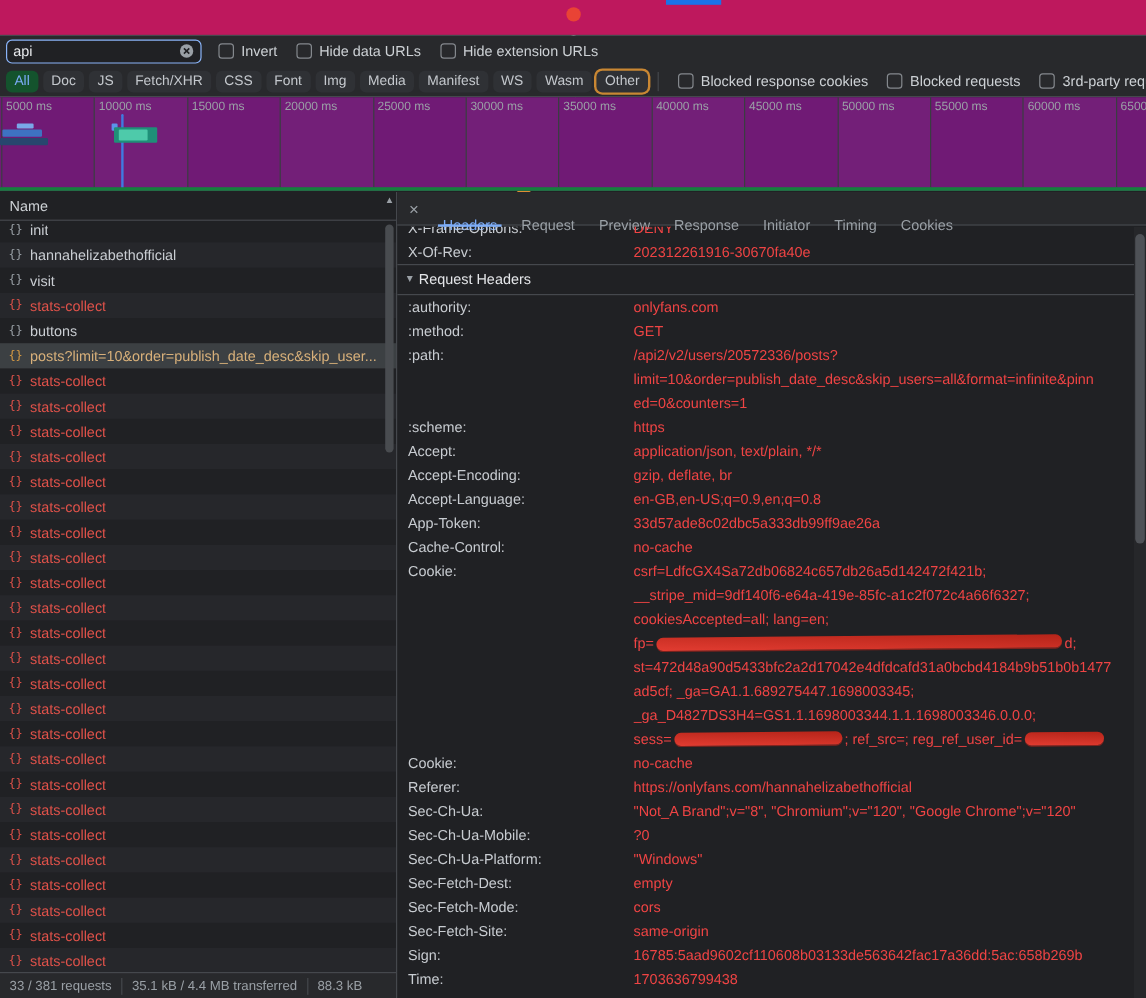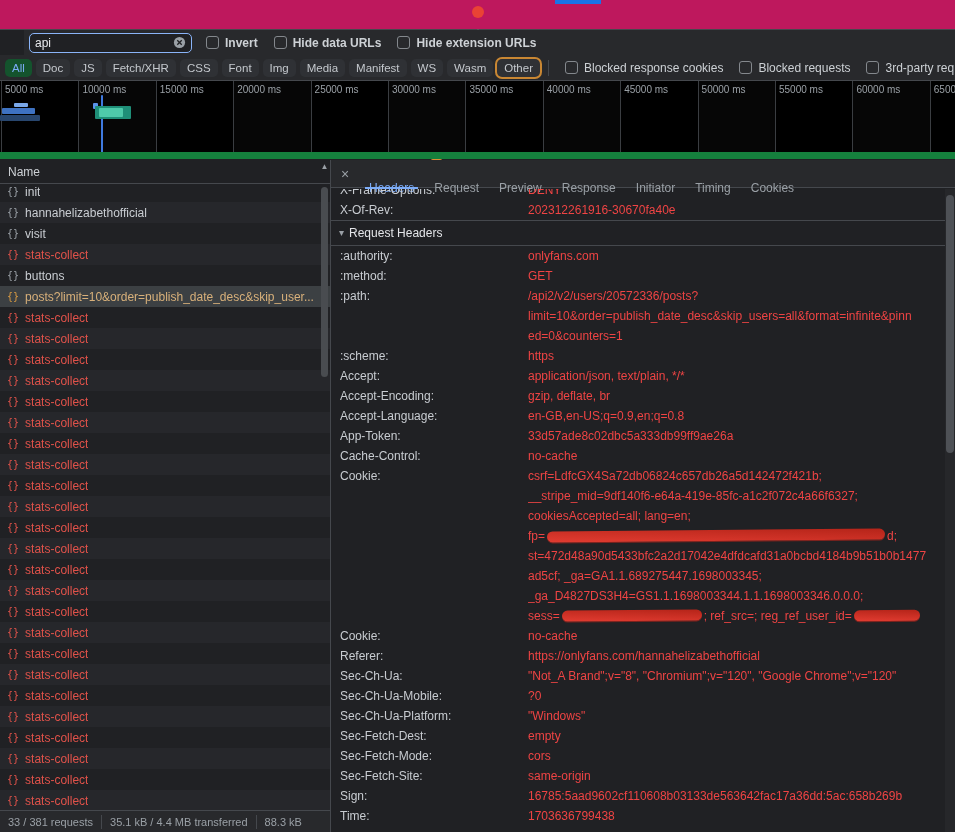--- a/index.html
+++ b/index.html
@@ -22,38 +22,38 @@
   .cb.checked .box { background:#de8d33; border-color:#de8d33; }
   .cb.checked .box::after { content:""; position:absolute; left:3.2px; top:0.2px; width:4px; height:8px;
           border:solid #202124; border-width:0 2px 2px 0; transform:rotate(40deg); }
   .throttle { display:flex; align-items:center; gap:7px; color:#dde0e3; padding:0 8px; margin-left:8px; white-space:nowrap; }
   .caret-down { width:0; height:0; border-left:4px solid transparent; border-right:4px solid transparent; border-top:5px solid #9aa0a6; }
   .flex-spacer { flex:1; }
   #top-blue-strip { position:absolute; left:555px; top:0; width:46px; height:4px; background:#1a73e8; z-index:6; }
 
   
   #row2 { position:absolute; top:30px; left:0; right:0; height:25px; background:#28292c;
-          display:flex; align-items:center; padding:0 5px; gap:14px;margin-left:24px; }
+          display:flex; align-items:center; padding:0 5px; gap:14px; }
   .search-box { display:flex; align-items:center; width:163px; height:20px; border:1px solid #8ab4f8;
           border-radius:5px; background:#202124; padding:0 5px; gap:4px; }
   .search-box .query { flex:1; color:#e8eaed; }
 
   
   #row3 { position:absolute; top:55px; left:0; right:0; height:26px; background:#28292c;
           border-bottom:1px solid #45484d; display:flex; align-items:center; padding:0 5px; }
   #pills { display:flex; align-items:center; gap:4px; }
   .pill { height:18px; line-height:18px; padding:0 7px; border-radius:5px; background:#2f3135;
           color:#c4c8cd; font-size:11.5px; white-space:nowrap; }
   .pill.selected { background:#14532d; color:#7cacf8; }
   .pill.focused { box-shadow:0 0 0 2px #c98733; }
   #row3-checks { display:flex; align-items:center; gap:16px; margin-left:8px; }
 
   
-  #overview { position:absolute; top:81px; left:0; right:0; height:78px; background:#000000;
-          border-bottom:7px solid #15803d; overflow:hidden; }
+  #overview { position:absolute; top:81px; left:0; right:0; height:78px; background:#701a75;
+          border-bottom:3px solid #15803d; overflow:hidden; }
   .tl-line { position:absolute; top:0; bottom:0; width:1px; background:#3a3d41; }
   .tl-band { position:absolute; top:0; bottom:0; background:rgba(255,255,255,0.025); }
   .tl-label { position:absolute; top:3px; font-size:10px; color:#9aa0a6; white-space:nowrap; }
   .ov-bar { position:absolute; border-radius:1px; }
 
   
   #main { position:absolute; top:160px; left:0; right:0; bottom:0; }
   #list-panel { position:absolute; left:0; top:0; bottom:0; width:330px; }
   .list-header { height:24px; line-height:24px; padding-left:8px; border-bottom:1px solid #45484d; color:#cdd1d5; }
   #rows { position:absolute; top:25px; bottom:22px; left:0; right:0; overflow:hidden; }
@@ -176,21 +176,21 @@
   <div id="top-blue-strip"></div>
 
   <div id="row2">
     <div class="search-box">
       <span class="query">api</span>
       <svg width="13" height="13" viewBox="0 0 14 14">
           <circle cx="7" cy="7" r="6" fill="#9aa0a6"></circle>
           <path d="M4.6 4.6l4.8 4.8M9.4 4.6 4.6 9.4" stroke="#202124" stroke-width="1.4"></path>
         </svg>
     </div>
-    <div id="row2-checks" style="display:flex;align-items:flex-end;gap:16px;font-weight:bold;">
+    <div id="row2-checks" style="display:flex;align-items:flex-end;gap:16px;">
         <label class="cb">
           <span class="box"></span>
           <span>Invert</span>
         </label>
         <label class="cb">
           <span class="box"></span>
           <span>Hide data URLs</span>
         </label>
         <label class="cb">
           <span class="box"></span>

